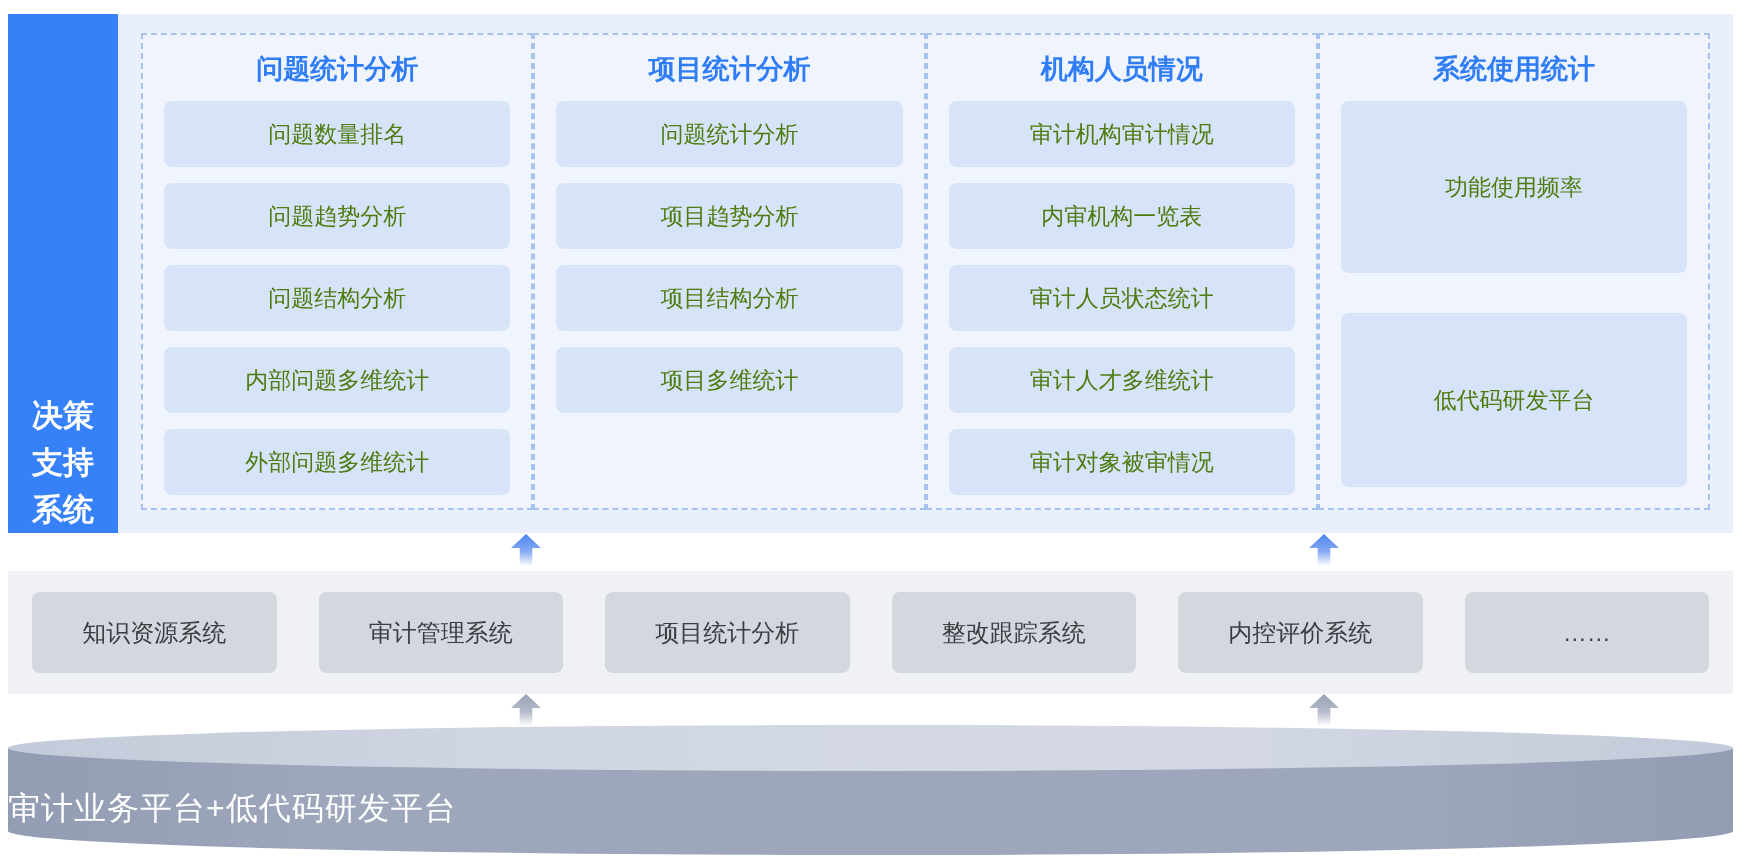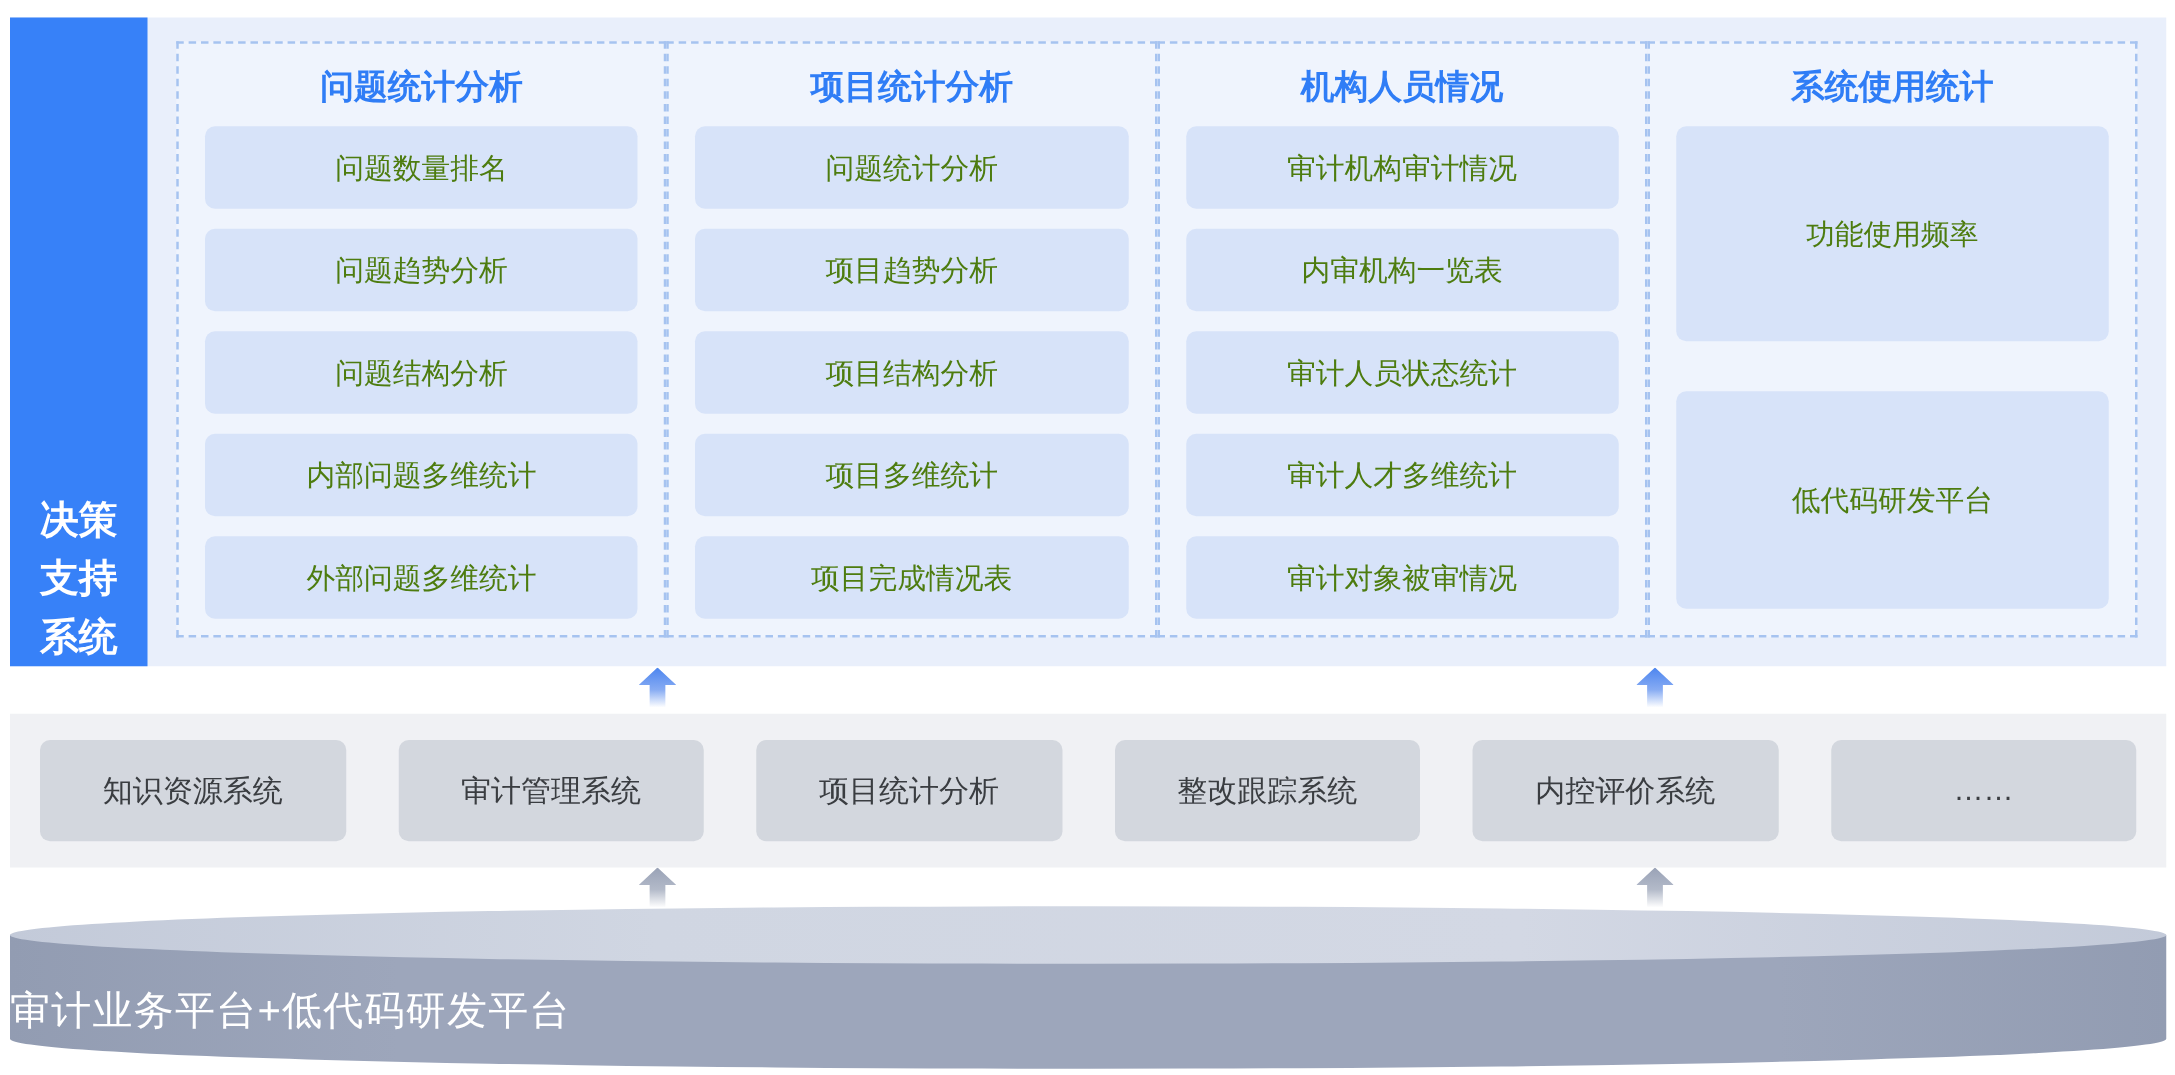--- a/index.html
+++ b/index.html
@@ -63,21 +63,20 @@
         <div class="item">内部问题多维统计</div>
         <div class="item">外部问题多维统计</div>
       </div>
 
       <div class="col">
         <div class="col-title">项目统计分析</div>
         <div class="item">问题统计分析</div>
         <div class="item">项目趋势分析</div>
         <div class="item">项目结构分析</div>
         <div class="item">项目多维统计</div>
-        <div class="item">项目完成情况表</div>
       </div>
 
       <div class="col">
         <div class="col-title">机构人员情况</div>
         <div class="item">审计机构审计情况</div>
         <div class="item">内审机构一览表</div>
         <div class="item">审计人员状态统计</div>
         <div class="item">审计人才多维统计</div>
         <div class="item">审计对象被审情况</div>
       </div>

